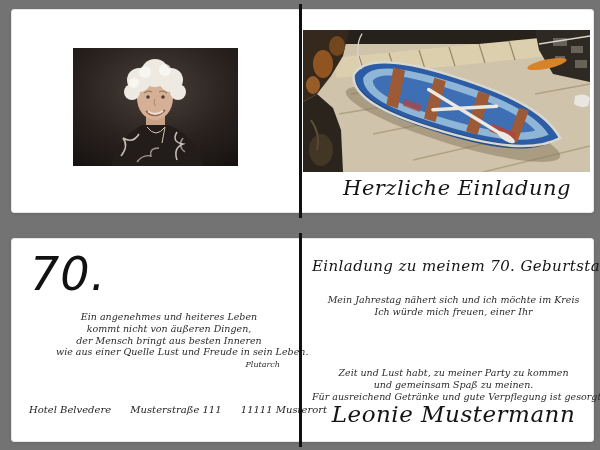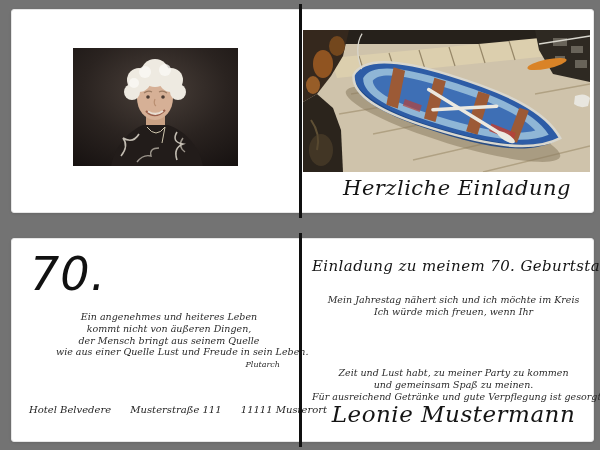--- a/index.html
+++ b/index.html
@@ -199,37 +199,37 @@
     <div class="greeting script">Herzliche Einladung</div>
   </div>
 
   <div class="sheet sheet-inside">
 
     <div class="age-number">70.</div>
 
     <div class="quote-block">
       <div class="quote-line">Ein angenehmes und heiteres Leben</div>
       <div class="quote-line">kommt nicht von äußeren Dingen,</div>
-      <div class="quote-line">der Mensch bringt aus seinem Quelle</div>
+      <div class="quote-line">der Mensch bringt aus besten Inneren</div>
       <div class="quote-line">wie aus einer Quelle Lust und Freude in sein Leben.</div>
       <div class="quote-author">Plutarch</div>
     </div>
 
     <div class="venue-line">
       <span class="venue-part">Hotel Belvedere</span>
       <span class="venue-part">Musterstraße 111</span>
       <span class="venue-part">11111 Musterort</span>
     </div>
 
     <div class="invite-column">
       <div class="invite-headline script">Einladung zu meinem 70. Geburtstag!</div>
 
       <div class="invite-intro">
         <div>Mein Jahrestag nähert sich und ich möchte im Kreis</div>
-        <div>Ich würde mich freuen, wenn Ihr</div>
+        <div>Ich würde mich freuen, einer Ihr</div>
       </div>
 
 
       <div class="invite-body">
         <div>Zeit und Lust habt, zu meiner Party zu kommen</div>
         <div>und gemeinsam Spaß zu meinen.</div>
         <div>Für ausreichend Getränke und gute Verpflegung ist gesorgt.</div>
       </div>
 
       <div class="signature script">Leonie Mustermann</div>

